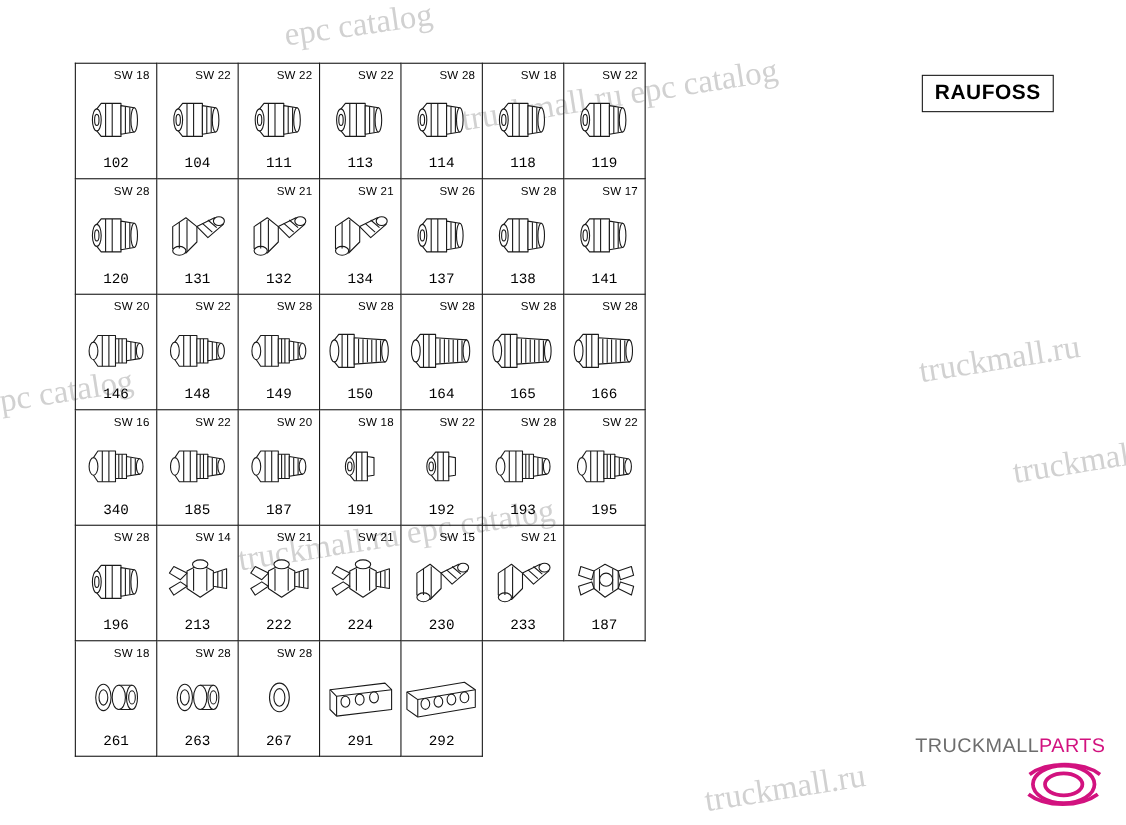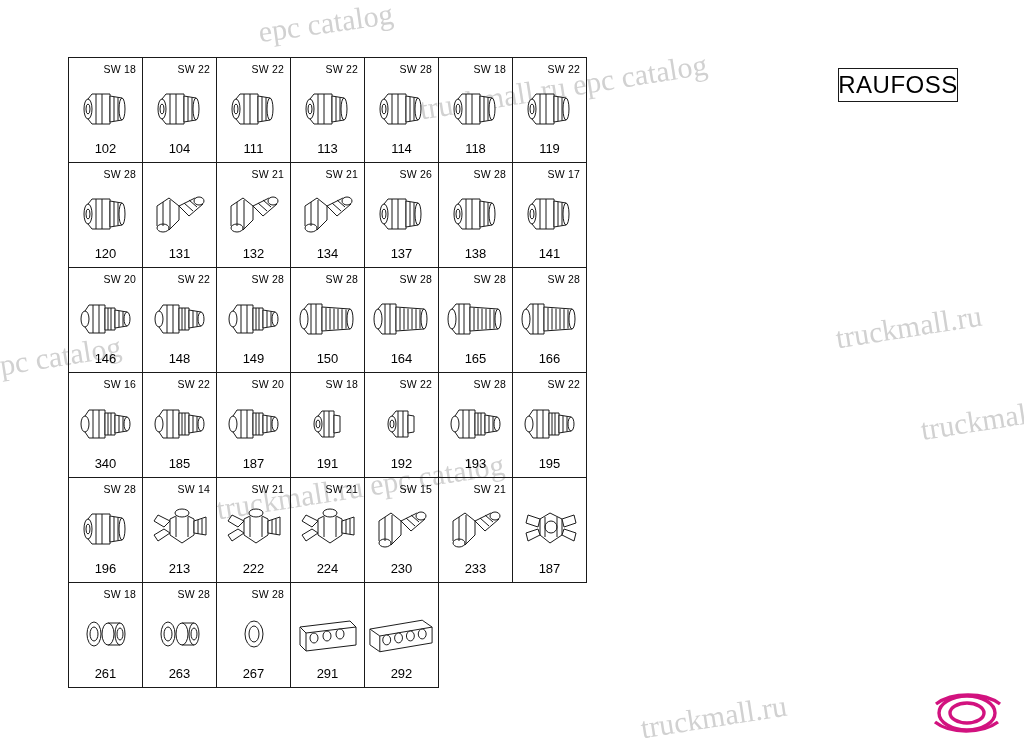--- a/index.html
+++ b/index.html
@@ -66,21 +66,21 @@
     letter-spacing: .2px;
     text-align: right;
   }
   .part-no {
     position: absolute;
     bottom: 6px;
     left: 0;
     right: 0;
     text-align: center;
     font-size: 13px;
-    font-family: Liberation Sans, sans-serif;
+    font-family: Liberation Mono, monospace;
   }
   .part-art {
     position: absolute;
     left: 0;
     right: 0;
     top: 20px;
     height: 62px;
     display: flex;
     align-items: center;
     justify-content: center;
@@ -97,23 +97,24 @@
     width: 118px;
     height: 32px;
     border: 1px solid #1a1a1a;
     background: #ffffff;
     display: flex;
     align-items: center;
     justify-content: center;
     z-index: 20;
   }
   #brand-box .brand-text {
-    font-size: 24px;
+    font-size: 19px;
     font-family: "Liberation Sans", sans-serif;
     letter-spacing: .5px;
+    font-weight: bold;
   }
 
   
   #site-logo {
     position: absolute;
     right: 12px;
     bottom: 14px;
     width: 180px;
     height: 68px;
     z-index: 20;
@@ -949,20 +950,23 @@
         <td class="empty"></td>
       </tr>
     </tbody>
 </table>
 
 <div id="brand-box">
   <span class="brand-text">RAUFOSS</span>
 </div>
 
 <div id="site-logo">
+  <div class="logo-text">
+    <span>TRUCKMALL</span><span class="accent">PARTS</span>
+  </div>
   <div class="logo-mark">
     <svg width="78" height="46" viewBox="0 0 78 46">
       <g fill="none" stroke="#d2127f" stroke-width="3.4">
         <ellipse cx="39" cy="23" rx="28" ry="17"></ellipse>
         <ellipse cx="39" cy="23" rx="17" ry="10"></ellipse>
       </g>
       <path d="M8 14 C 24 2, 56 2, 72 14" fill="none" stroke="#d2127f" stroke-width="3.4"></path>
       <path d="M70 32 C 54 44, 22 44, 7 32" fill="none" stroke="#d2127f" stroke-width="3.4"></path>
     </svg>
   </div>

